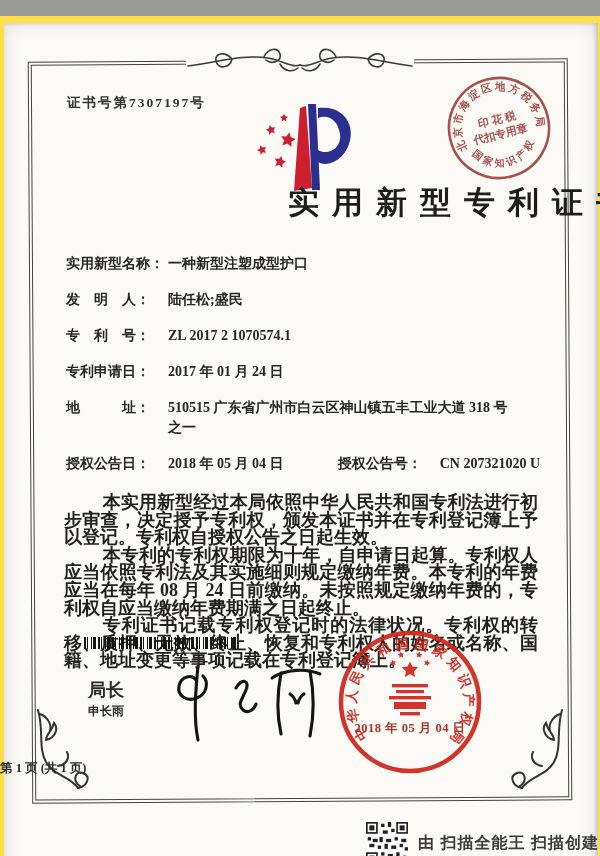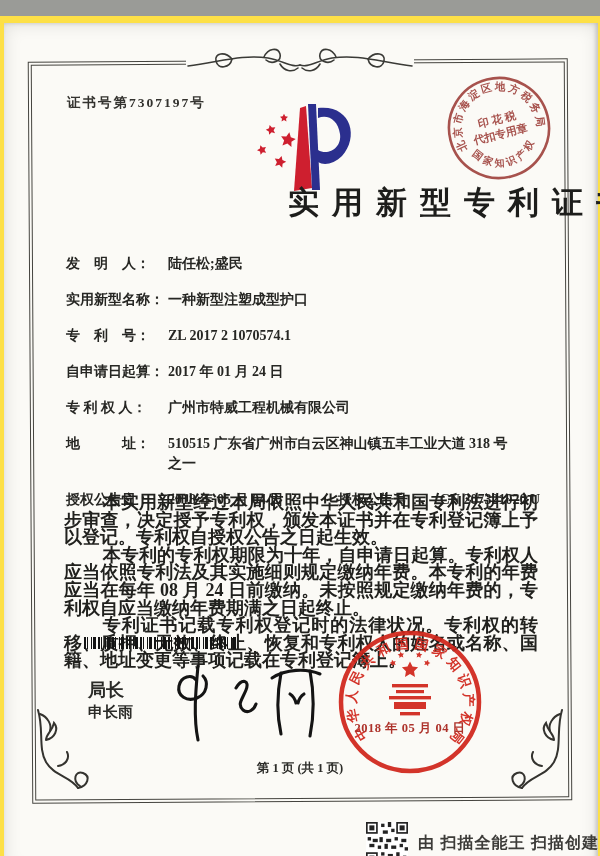--- a/index.html
+++ b/index.html
@@ -23,25 +23,25 @@
   .frow.double .pair{display:flex;}
   .frow.double .pair.first{width:269px;flex:none;}
   .body-text{position:absolute;left:64px;top:478px;width:474px;font-size:18px;
              line-height:17.6px;color:#21211e;font-weight:600;text-align:justify;}
   .body-text p{margin:0;text-indent:2.15em;}
   .barcode{position:absolute;left:84px;top:621px;width:152px;height:12px;
     background:repeating-linear-gradient(90deg,#141414 0 2px,transparent 2px 3px,
       #141414 3px 4px,transparent 4px 7px,#141414 7px 8px,transparent 8px 9px,
       #141414 9px 12px,transparent 12px 14px);}
   .sig-title{position:absolute;left:88px;top:662px;font-size:18px;font-weight:700;color:#2b2b28;}
-  .sig-name{position:absolute;left:88px;top:687px;font-size:15px;font-weight:700;color:#2b2b28;}
+  .sig-name{position:absolute;left:88px;top:687px;font-size:12px;font-weight:700;color:#2b2b28;}
   .signature-svg{position:absolute;left:168px;top:644px;}
   .seal{position:absolute;left:336px;top:612px;opacity:.93;}
   .stamp{position:absolute;left:443px;top:56px;transform:rotate(-14deg);opacity:.9;}
-  .page-ind{position:absolute;left:0;top:744px;width:600px;text-align:center;
+  .page-ind{position:absolute;left:0;top:744px;width:600px;
             font-size:12.5px;font-weight:600;color:#2c2c29;}
   .flourish-bl{position:absolute;left:30px;top:688px;}
   .flourish-br{position:absolute;left:478px;top:688px;transform:scaleX(-1);}
   .ornament{position:absolute;left:168px;top:26px;}
   .scan-footer{position:absolute;left:366px;top:806px;display:flex;align-items:center;gap:10px;}
   .scan-footer .txt{font-size:16px;font-weight:700;color:#3c3b38;
                     font-family:"Liberation Sans","DejaVu Sans",sans-serif;letter-spacing:1px;}
 </style>
 </head>
 <body>
@@ -101,38 +101,34 @@
     <g fill="#2b2f8e">
       <polygon points="70,8 78,8 82,94 74,94"></polygon>
       <path d="M80,12 C112,8 122,40 104,60 C96,68 86,70 80,66 L80,54 C90,60 104,52 102,38 C100,24 90,18 80,22 Z"></path>
     </g>
   </svg>
 
   <div class="title">实用新型专利证书</div>
 
   <div class="fields">
     <div class="frow">
+      <span class="flabel">实用新型名称：</span>
+      <span class="fvalue">一种新型注塑成型护口</span>
+    </div>
+    <div class="frow">
       <span class="flabel">发　明　人：</span>
       <span class="fvalue">陆任松;盛民</span>
     </div>
     <div class="frow">
-      <span class="flabel">实用新型名称：</span>
-      <span class="fvalue">一种新型注塑成型护口</span>
-    </div>
-    <div class="frow">
       <span class="flabel">专　利　号：</span>
       <span class="fvalue">ZL 2017 2 1070574.1</span>
     </div>
     <div class="frow">
-      <span class="flabel">自申请日起算：</span>
+      <span class="flabel">专利申请日：</span>
       <span class="fvalue">2017 年 01 月 24 日</span>
-    </div>
-    <div class="frow">
-      <span class="flabel">专 利 权 人：</span>
-      <span class="fvalue">广州市特威工程机械有限公司</span>
     </div>
     <div class="frow">
       <span class="flabel">地　　　址：</span>
       <span class="fvalue">510515 广东省广州市白云区神山镇五丰工业大道 318 号之一</span>
     </div>
     <div class="frow double">
       <span class="pair first">
         <span class="flabel">授权公告日：</span>
         <span class="fvalue">2018 年 05 月 04 日</span>
       </span>

